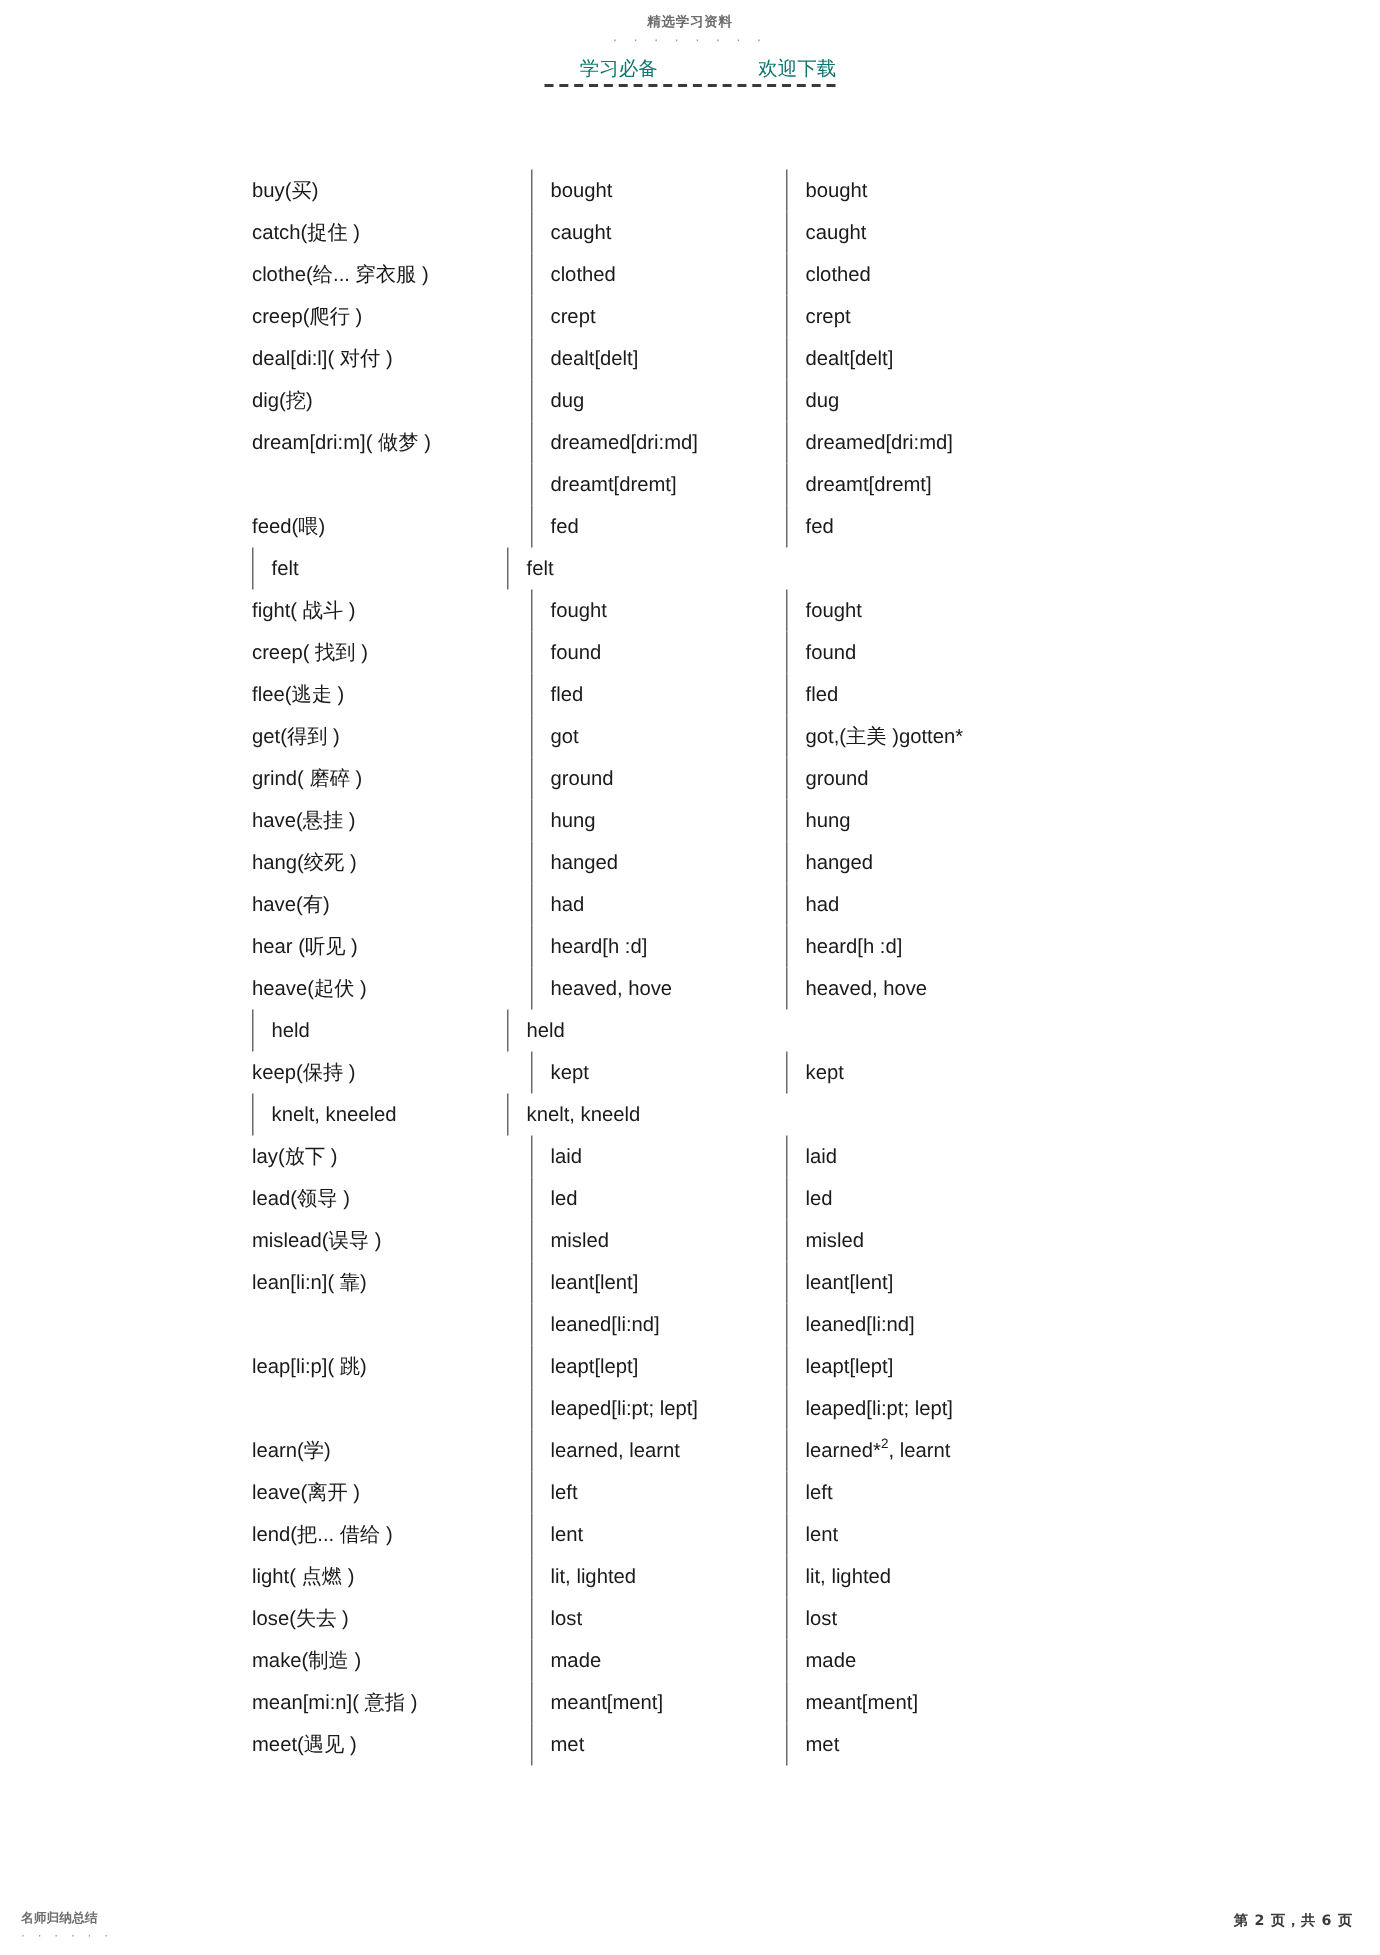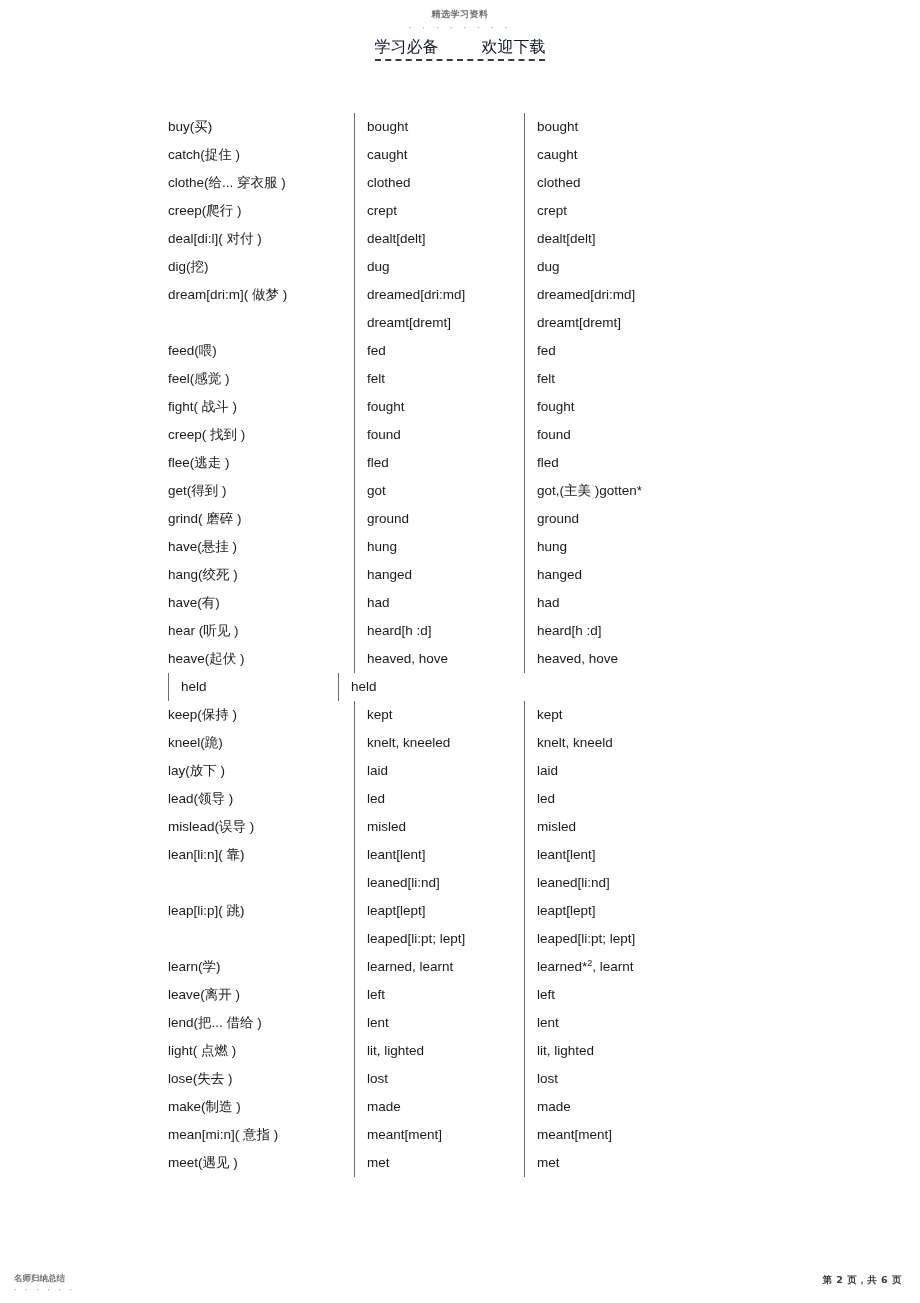--- a/index.html
+++ b/index.html
@@ -47,24 +47,25 @@
     left: 0;
     width: 920px;
     text-align: center;
   }
   #header-banner .banner-inner {
     display: inline-block;
     border-bottom: 2px dashed #3a3a3a;
     padding-bottom: 1px;
   }
   #header-banner .banner-seg {
-    font-size: 16px;
-    color: #0f172a;
+    font-size: 13px;
+    color: #0f766e;
     font-family: "DejaVu Sans", sans-serif;
     font-weight: 500;
+    margin-left: 24px;
   }
   #header-banner .banner-gap {
     display: inline-block;
     width: 34px;
   }
 
   
   #verb-table {
     position: absolute;
     top: 113px;
@@ -235,21 +236,20 @@
     <div class="vt-row">
       <div class="vt-cell vt-c1">feed(喂)</div>
       <div class="vt-cell vt-c2">
         <span class="txt">fed</span>
       </div>
       <div class="vt-cell vt-c3">
         <span class="txt">fed</span>
       </div>
     </div>
     <div class="vt-row">
-      <div class="vt-cell vt-c1">feel(感觉 )</div>
       <div class="vt-cell vt-c2">
         <span class="txt">felt</span>
       </div>
       <div class="vt-cell vt-c3">
         <span class="txt">felt</span>
       </div>
     </div>
     <div class="vt-row">
       <div class="vt-cell vt-c1">fight( 战斗 )</div>
       <div class="vt-cell vt-c2">
@@ -351,21 +351,20 @@
     <div class="vt-row">
       <div class="vt-cell vt-c1">keep(保持 )</div>
       <div class="vt-cell vt-c2">
         <span class="txt">kept</span>
       </div>
       <div class="vt-cell vt-c3">
         <span class="txt">kept</span>
       </div>
     </div>
     <div class="vt-row">
-      <div class="vt-cell vt-c1">kneel(跪)</div>
       <div class="vt-cell vt-c2">
         <span class="txt">knelt, kneeled</span>
       </div>
       <div class="vt-cell vt-c3">
         <span class="txt">knelt, kneeld</span>
       </div>
     </div>
     <div class="vt-row">
       <div class="vt-cell vt-c1">lay(放下 )</div>
       <div class="vt-cell vt-c2">

